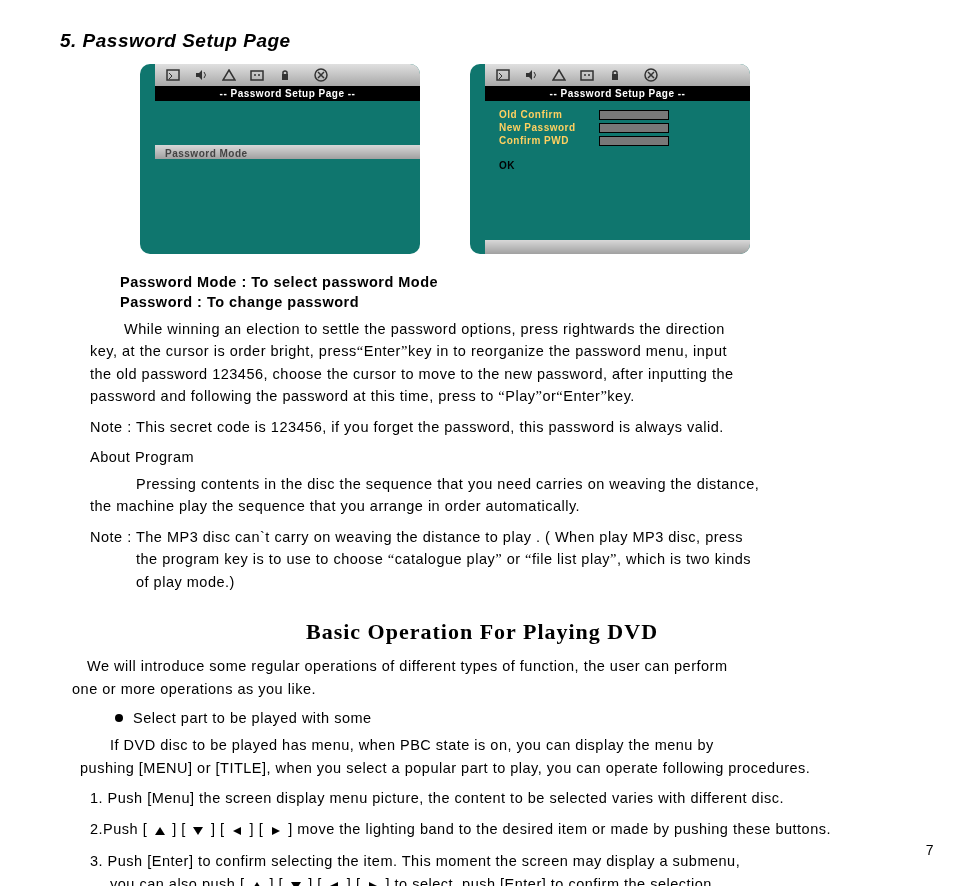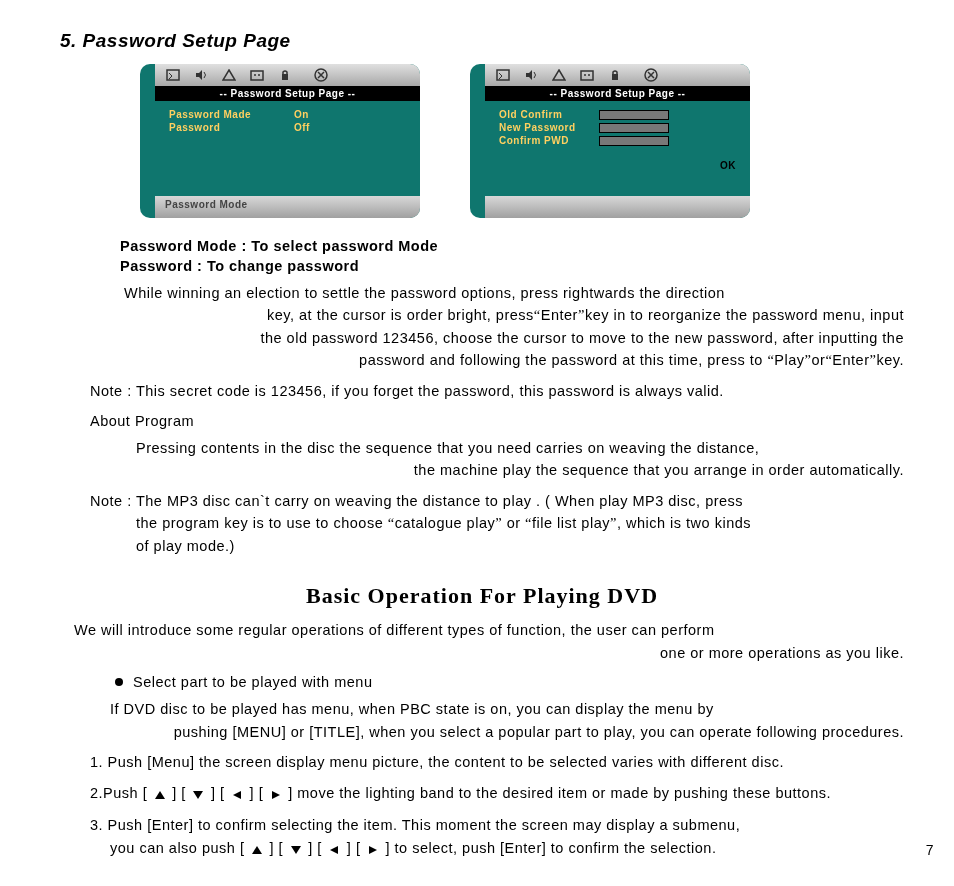--- a/index.html
+++ b/index.html
@@ -60,41 +60,42 @@
     min-height: 95px;
     color: #ffd060;
   }
   .row { display: flex; gap: 30px; margin-bottom: 2px; }
   .row .lbl { width: 95px; }
   .row2 { display: flex; gap: 10px; margin-bottom: 2px; align-items:center;}
   .row2 .lbl { width: 90px; }
   .pwfield {
     width: 70px; height: 10px; border: 1px solid #000; background: #787878;
   }
-  .ok { text-align:right; margin-top:14px; color:#000; font-size:10px; }
+  .ok { text-align:left; margin-top:14px; color:#000; font-size:10px; }
   .panel-footer {
     background: linear-gradient(#d8d8d8,#a0a0a0);
     color: #444;
     padding: 3px 10px;
     font-size: 10px;
-    height: 22px;
+    height: 14px;
+    margin-top: 44px;
   }
   .panel-footer.blank { color: transparent; }
   .desc {
     font-size: 14.5px;
     font-weight: bold;
     margin: 10px 0 4px 60px;
   }
   .body-text {
     font-size: 14.5px;
     line-height: 1.55;
     margin: 8px 0 0 30px;
   }
   .body-text.indent-first { text-indent: 34px; }
-  .body-text.cont { margin-top: 0; text-align: right; }
+  .body-text.cont { margin-top: 0; }
   .note-sub {
     font-size: 14.5px;
     line-height: 1.55;
     margin-left: 76px;
   }
   .h2 {
     font-size: 22px;
     font-weight: bold;
     text-align: center;
     margin: 26px 0 10px 0;
@@ -161,30 +162,20 @@
           </svg>
         </span>
       <span class="tab-icon" style="margin-left:8px">
           <svg width="14" height="14" viewBox="0 0 14 14">
             <circle cx="7" cy="7" r="6" fill="none" stroke="#333" stroke-width="1.5"></circle>
             <path d="M4 4 L10 10 M10 4 L4 10" stroke="#333" stroke-width="1.5"></path>
           </svg>
         </span>
     </div>
     <div class="panel-title">--  Password Setup Page  --</div>
-    <div class="panel-body">
-      <div class="row">
-        <span class="lbl">Password Made</span>
-        <span>On</span>
-      </div>
-      <div class="row">
-        <span class="lbl">Password</span>
-        <span>Off</span>
-      </div>
-    </div>
     <div class="panel-footer">Password Mode</div>
   </div>
 
   <div class="panel">
     <div class="panel-tabs">
       <span class="tab-icon">
           <svg width="14" height="12" viewBox="0 0 14 12">
             <rect x="1" y="1" width="12" height="10" fill="none" stroke="#333" stroke-width="1.5"></rect>
             <path d="M3 4 L6 7 L3 10" fill="none" stroke="#333" stroke-width="1"></path>
           </svg>
@@ -260,26 +251,26 @@
 <div class="body-text cont">the machine play the sequence that you arrange in order automatically.</div>
 
 <div class="body-text">Note : The MP3 disc can`t carry on weaving the distance to play . ( When play MP3 disc, press</div>
 <div class="note-sub">
   <span>the program key is to use to choose</span> <span class="q">“</span><span>catalogue  play</span><span class="q">”</span> <span>or</span> <span class="q">“</span><span>file list play</span><span class="q">”</span><span>, which is two kinds</span>
 </div>
 <div class="note-sub">of play mode.)</div>
 
 <div class="h2">Basic Operation For Playing DVD</div>
 
-<div class="body-text" style="margin-left:14px">We will introduce some regular operations of different types of function, the user can perform</div>
+<div class="body-text" style="margin-left:27px">We will introduce some regular operations of different types of function, the user can perform</div>
 <div class="body-text cont" style="margin-left:12px">one or more operations as you like.</div>
 
 <div class="bullet-row">
   <span class="bullet-dot"></span>
-  <span>Select part to be played with menu</span>
+  <span>Select part to be played with some</span>
 </div>
 
 <div class="body-text" style="text-indent:30px; margin-left:20px">If DVD disc to be played has menu, when PBC state is on, you can display the menu by</div>
 <div class="body-text cont" style="margin-left:20px">pushing [MENU] or [TITLE], when you select a popular part to play, you can operate following procedures.</div>
 
 <div class="step">1. Push [Menu] the screen display menu picture, the content to be selected varies with different disc.</div>
 
 <div class="step">
   <span>2.Push [</span>
   <span class="arrow-box"><svg width="14" height="12" viewBox="0 0 14 12">

